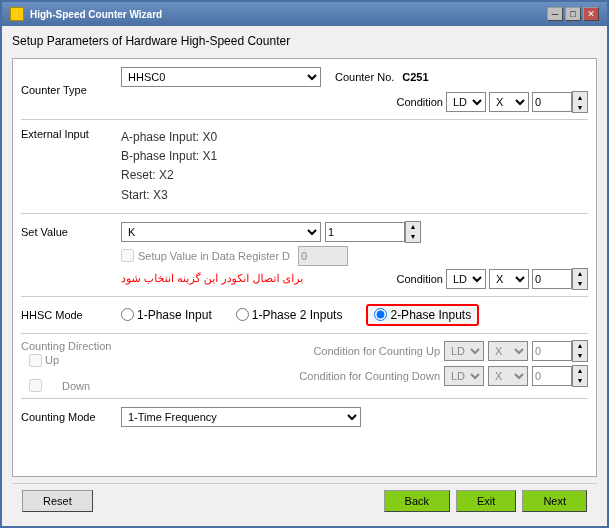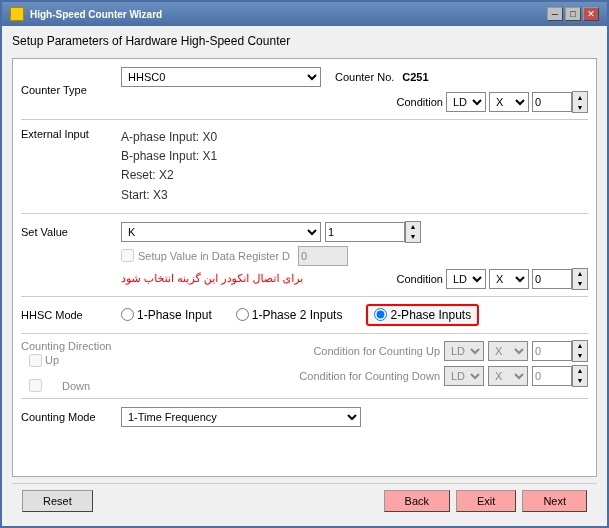--- a/index.html
+++ b/index.html
@@ -37,21 +37,21 @@
     .k-input { width: 120px; height: 20px; border: 1px solid #888; font-size: 11px; padding: 1px 2px; }
     .radio-label { display: flex; align-items: center; gap: 3px; font-size: 11px; }
 
     .phase2-selected { border: 2px solid red; border-radius: 3px; padding: 2px 6px; display: flex; align-items: center; gap: 3px; background: #f5f5f5; }
     .counting-mode-select { width: 240px; }
 
     .bottom-section { display: flex; align-items: center; justify-content: space-between; padding: 6px 10px; background: #f0f0f0; border-top: 1px solid #ccc; }
 
     .reset-btn { padding: 4px 20px; border: 1px outset #999; background: #e0e0e0; cursor: pointer; font-size: 11px; }
     .nav-buttons { display: flex; gap: 6px; }
-    .nav-btn { padding: 4px 20px; border: 1px outset #999; background: #fca5a5; cursor: pointer; font-size: 11px; }
+    .nav-btn { padding: 4px 20px; border: 1px outset #999; background: #84cc16; cursor: pointer; font-size: 11px; }
     .small-select { width: 40px; height: 20px; font-size: 11px; border: 1px solid #888; }
 
     .rtl-text { direction: rtl; font-size: 11px; color: red; }
 
     .spinner-wrap { display: flex; align-items: center; }
     .spin-input { width: 40px; height: 20px; border: 1px solid #888; border-right: none; font-size: 11px; padding: 1px 2px; }
     .spin-btns { display: flex; flex-direction: column; border: 1px solid #888; }
     .spin-up, .spin-down { width: 14px; height: 10px; background: #e8e8e8; display: flex; align-items: center; justify-content: center; font-size: 7px; cursor: pointer; line-height: 1; }
 
     .disabled-select { background: #e8e8e8; color: #888; }

